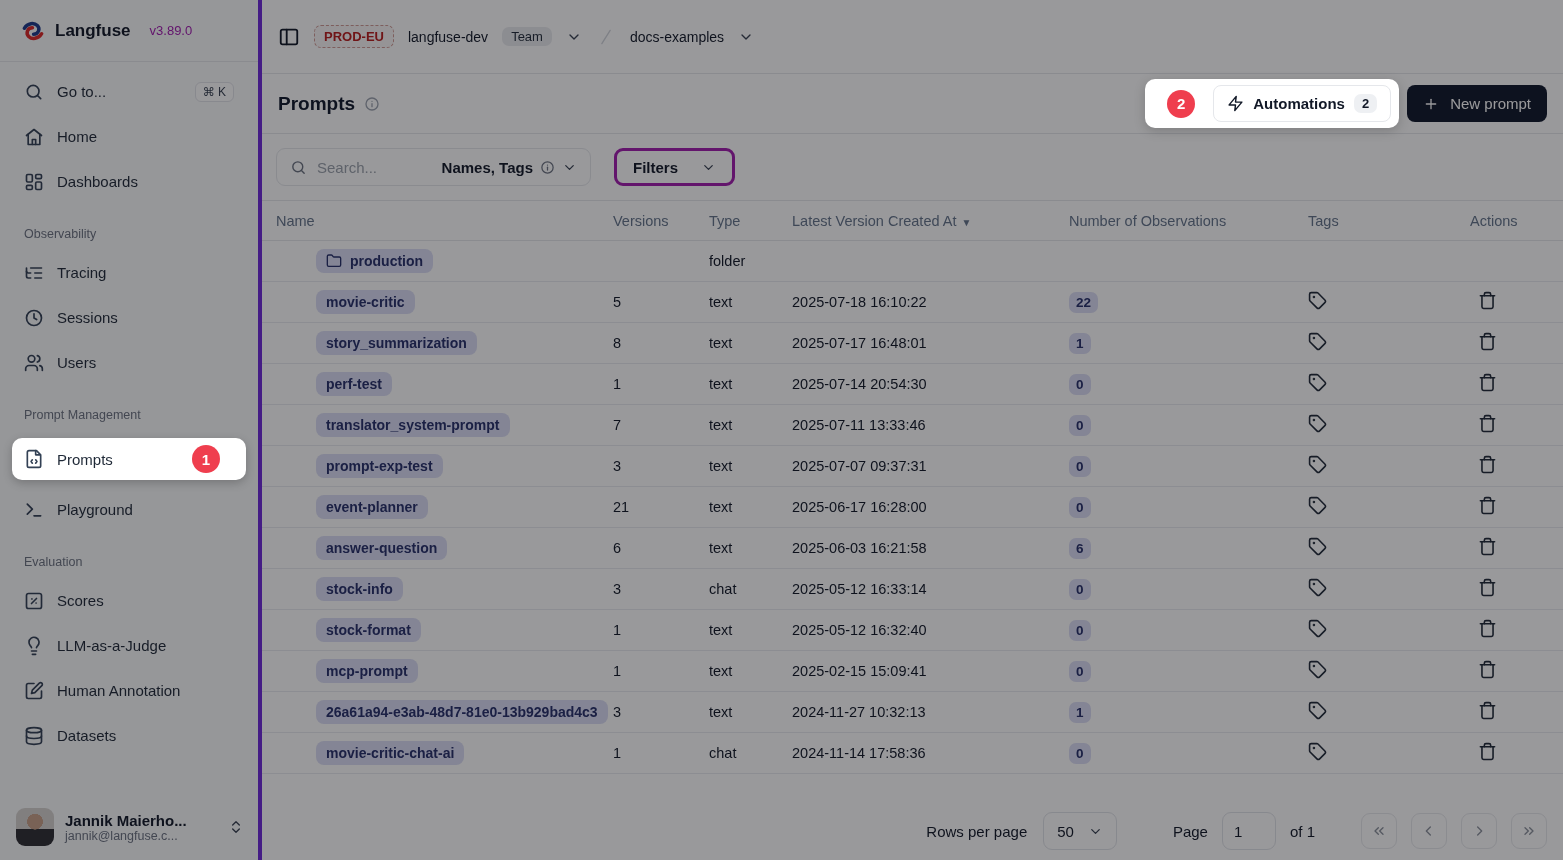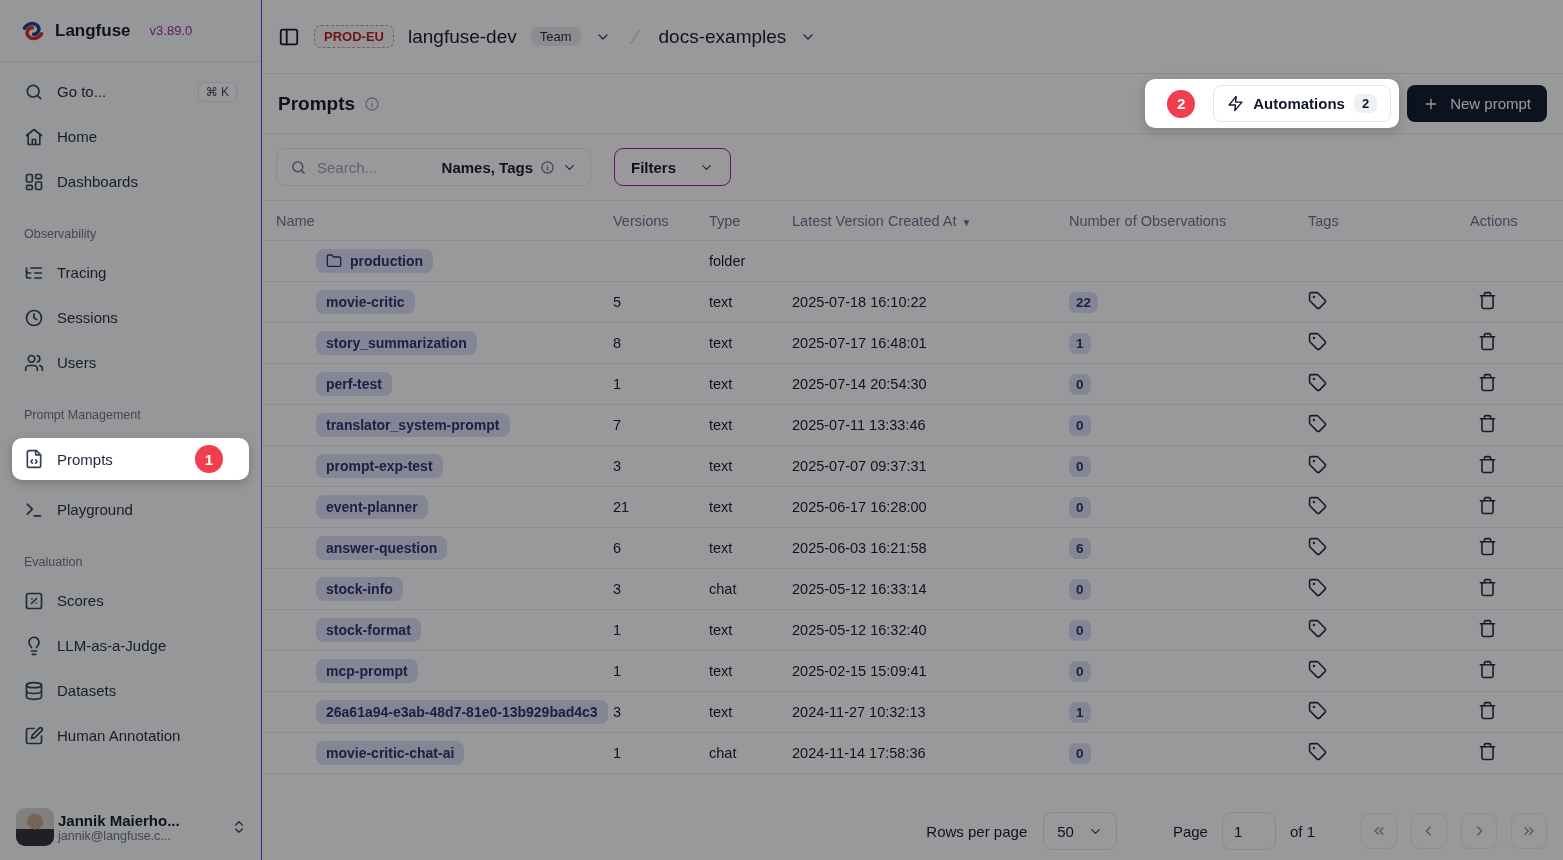--- a/index.html
+++ b/index.html
@@ -7,49 +7,49 @@
   body {
     font-family: "Liberation Sans", "DejaVu Sans", sans-serif;
     background:#ffffff; color:#0f172a; position:relative; overflow:hidden;
   }
   svg { display:block; }
   .ic { stroke:currentColor; fill:none; stroke-width:2; stroke-linecap:round; stroke-linejoin:round; }
 
   .layout { display:flex; height:100%; }
 
   
-  .sidebar { width:262px; min-width:262px; background:#fafbfc; border-right:1px solid #6d28d9; display:flex; flex-direction:column; }
+  .sidebar { width:262px; min-width:262px; background:#fafbfc; border-right:4px solid #6d28d9; display:flex; flex-direction:column; }
   .sidebar-logo { height:62px; display:flex; align-items:center; gap:9px; padding:0 20px; border-bottom:1px solid #e5e7eb; }
   .app-name { font-weight:700; font-size:17px; color:#111827; }
   .app-version { font-size:13px; color:#a21caf; margin-left:10px; }
   .nav { padding:14px 12px 0 12px; flex:1; }
   .nav-item { display:flex; align-items:center; gap:13px; padding:6px 12px; height:31px; border-radius:8px; font-size:15px; color:#1f2937; margin-bottom:14px; cursor:pointer; }
   .nav-item .nicon { width:20px; height:20px; color:#334155; flex:none; }
   .kbd { margin-left:auto; border:1px solid #e2e4e9; background:#fff; border-radius:6px; padding:2px 7px; font-size:12px; color:#374151; }
   .section-title { font-size:12.5px; color:#6b7280; margin:30px 0 16px 12px; font-weight:400; }
   .spotlight-nav { position:relative; z-index:50; background:#fff; border-radius:10px; box-shadow:0 3px 10px rgba(0,0,0,0.22); padding:7px 12px; margin-bottom:14px; display:flex; align-items:center; gap:13px; font-size:15px; color:#1f2937; cursor:pointer; }
   .step-badge { width:28px; height:28px; border-radius:50%; background:var(--accent-red,#ef3e4e); color:#fff; font-weight:700; font-size:15px; display:flex; align-items:center; justify-content:center; flex:none; }
   .spotlight-nav .step-badge { margin-left:auto; margin-right:14px; }
-  .sidebar-user { display:flex; align-items:center; gap:4px; padding:12px 14px 14px 16px; }
+  .sidebar-user { display:flex; align-items:center; gap:11px; padding:12px 14px 14px 16px; }
   .avatar { width:38px; height:38px; border-radius:9px; flex:none; overflow:hidden;
     background:
       radial-gradient(circle at 50% 36%, #c9a189 0 25%, rgba(0,0,0,0) 26%),
       linear-gradient(180deg, #d6d3cf 0 56%, #2e2e33 56% 100%);
   }
   .user-meta { min-width:0; }
   .user-name { font-weight:700; font-size:15px; color:#111827; white-space:nowrap; }
   .user-email { font-size:12.5px; color:#6b7280; white-space:nowrap; }
   .user-caret { margin-left:auto; width:16px; height:16px; color:#374151; }
 
   
   .main { flex:1; display:flex; flex-direction:column; min-width:0; }
   .topbar { height:74px; border-bottom:1px solid #e5e7eb; display:flex; align-items:center; gap:14px; padding:0 16px; }
   .panel-icon { width:22px; height:22px; color:#111827; cursor:pointer; }
   .env-badge { font-size:13px; font-weight:600; color:#b91c1c; background:#faf6f6; border:1px dashed #cf9a94; border-radius:7px; padding:3px 9px; }
-  .org-name, .project-name { font-size:19px; font-weight:500; color:#111827; }
+  .org-name, .project-name { font-size:14px; font-weight:500; color:#111827; }
   .team-badge { background:#e9eaee; color:#1f2937; font-size:13px; border-radius:7px; padding:2px 9px; }
   .tb-chev { width:16px; height:16px; color:#374151; cursor:pointer; }
   .slash { width:20px; height:20px; color:#d1d5db; }
 
   .page-header { height:60px; border-bottom:1px solid #e5e7eb; display:flex; align-items:center; padding:0 16px; }
   .page-title { font-size:19px; font-weight:700; color:#0f172a; }
   .info-icon { width:16px; height:16px; color:#9ca3af; margin-left:9px; }
   .header-right { margin-left:auto; display:flex; align-items:center; gap:8px; }
   .spotlight-actions { position:relative; z-index:50; background:#fff; border-radius:10px; padding:6px 8px 6px 22px; display:flex; align-items:center; gap:18px; box-shadow:0 3px 12px rgba(0,0,0,0.18); }
   .automations-btn { display:flex; align-items:center; gap:9px; border:1px solid #e5e7eb; border-radius:8px; background:#fff; padding:8px 13px; font-size:15px; font-weight:600; color:#111827; cursor:pointer; }
@@ -59,21 +59,21 @@
   .new-prompt-btn .plus { width:16px; height:16px; color:#fff; }
 
   .toolbar { height:66px; display:flex; align-items:center; gap:23px; padding:0 14px; }
   .search-box { display:flex; align-items:center; gap:10px; border:1px solid #e5e7eb; border-radius:9px; height:38px; padding:0 13px; width:315px; background:#fff; }
   .search-box .sicon { width:17px; height:17px; color:#6b7280; flex:none; }
   .search-input { border:none; outline:none; flex:1; font-size:15px; color:#111827; background:transparent; min-width:0; }
   .search-input::placeholder { color:#9aa1ab; }
   .search-scope { display:flex; align-items:center; gap:7px; font-size:15px; font-weight:600; color:#111827; white-space:nowrap; cursor:pointer; }
   .search-scope .info-icon { margin-left:0; width:15px; height:15px; color:#6b7280; }
   .scope-chev { width:15px; height:15px; color:#374151; }
-  .filters-btn { display:flex; align-items:center; gap:23px; border:1px solid #a21caf; border-radius:9px; height:38px; padding:0 16px; font-size:15px; font-weight:600; color:#111827; background:#fff; cursor:pointer; }
+  .filters-btn { display:flex; align-items:center; gap:23px; border:3px solid #a21caf; border-radius:9px; height:38px; padding:0 16px; font-size:15px; font-weight:600; color:#111827; background:#fff; cursor:pointer; }
 
   
   table { width:100%; border-collapse:collapse; table-layout:fixed; }
   thead th { height:40px; border-top:1px solid #e5e7eb; border-bottom:1px solid #e5e7eb; color:#64748b; font-size:14.5px; font-weight:500; text-align:left; white-space:nowrap; overflow:hidden; }
   thead th:first-child { padding-left:14px; }
   .sort-ind { font-size:10px; margin-left:5px; color:#64748b; }
   tbody td { height:41px; border-bottom:1px solid #e9ebf0; font-size:14.5px; color:#111827; white-space:nowrap; overflow:hidden; vertical-align:middle; }
   tbody td:first-child { padding-left:14px; }
   .name-pill { display:inline-flex; align-items:center; gap:8px; background:var(--pill-bg,#dbddf4); color:var(--pill-text,#262f6a); font-weight:600; font-size:14px; padding:4px 10px; border-radius:8px; max-width:330px; cursor:pointer;margin-left:40px; }
   .name-pill .ficon { width:16px; height:16px; color:#262f6a; flex:none; }
@@ -230,36 +230,36 @@
               <path d="M9 18h6"></path>
               <path d="M10 22h4"></path>
             </svg>
         </span>
         <span>LLM-as-a-Judge</span>
       </div>
 
       <div class="nav-item">
         <span class="nicon">
           <svg viewBox="0 0 24 24" class="ic">
+              <path d="M12 3H5a2 2 0 0 0-2 2v14a2 2 0 0 0 2 2h14a2 2 0 0 0 2-2v-7"></path>
+              <path d="M18.4 2.6a2.1 2.1 0 1 1 3 3L13 14l-4 1 1-4Z"></path>
+            </svg>
+        </span>
+        <span>Human Annotation</span>
+      </div>
+
+      <div class="nav-item">
+        <span class="nicon">
+          <svg viewBox="0 0 24 24" class="ic">
               <ellipse cx="12" cy="5" rx="9" ry="3"></ellipse>
               <path d="M3 5v14c0 1.7 4 3 9 3s9-1.3 9-3V5"></path>
               <path d="M3 12c0 1.7 4 3 9 3s9-1.3 9-3"></path>
             </svg>
         </span>
         <span>Datasets</span>
-      </div>
-
-      <div class="nav-item">
-        <span class="nicon">
-          <svg viewBox="0 0 24 24" class="ic">
-              <path d="M12 3H5a2 2 0 0 0-2 2v14a2 2 0 0 0 2 2h14a2 2 0 0 0 2-2v-7"></path>
-              <path d="M18.4 2.6a2.1 2.1 0 1 1 3 3L13 14l-4 1 1-4Z"></path>
-            </svg>
-        </span>
-        <span>Human Annotation</span>
       </div>
     </nav>
 
     <div class="sidebar-user">
       <span class="avatar"></span>
       <span class="user-meta">
         <div class="user-name">Jannik Maierho...</div>
         <div class="user-email">jannik@langfuse.c...</div>
       </span>
       <span class="user-caret">

